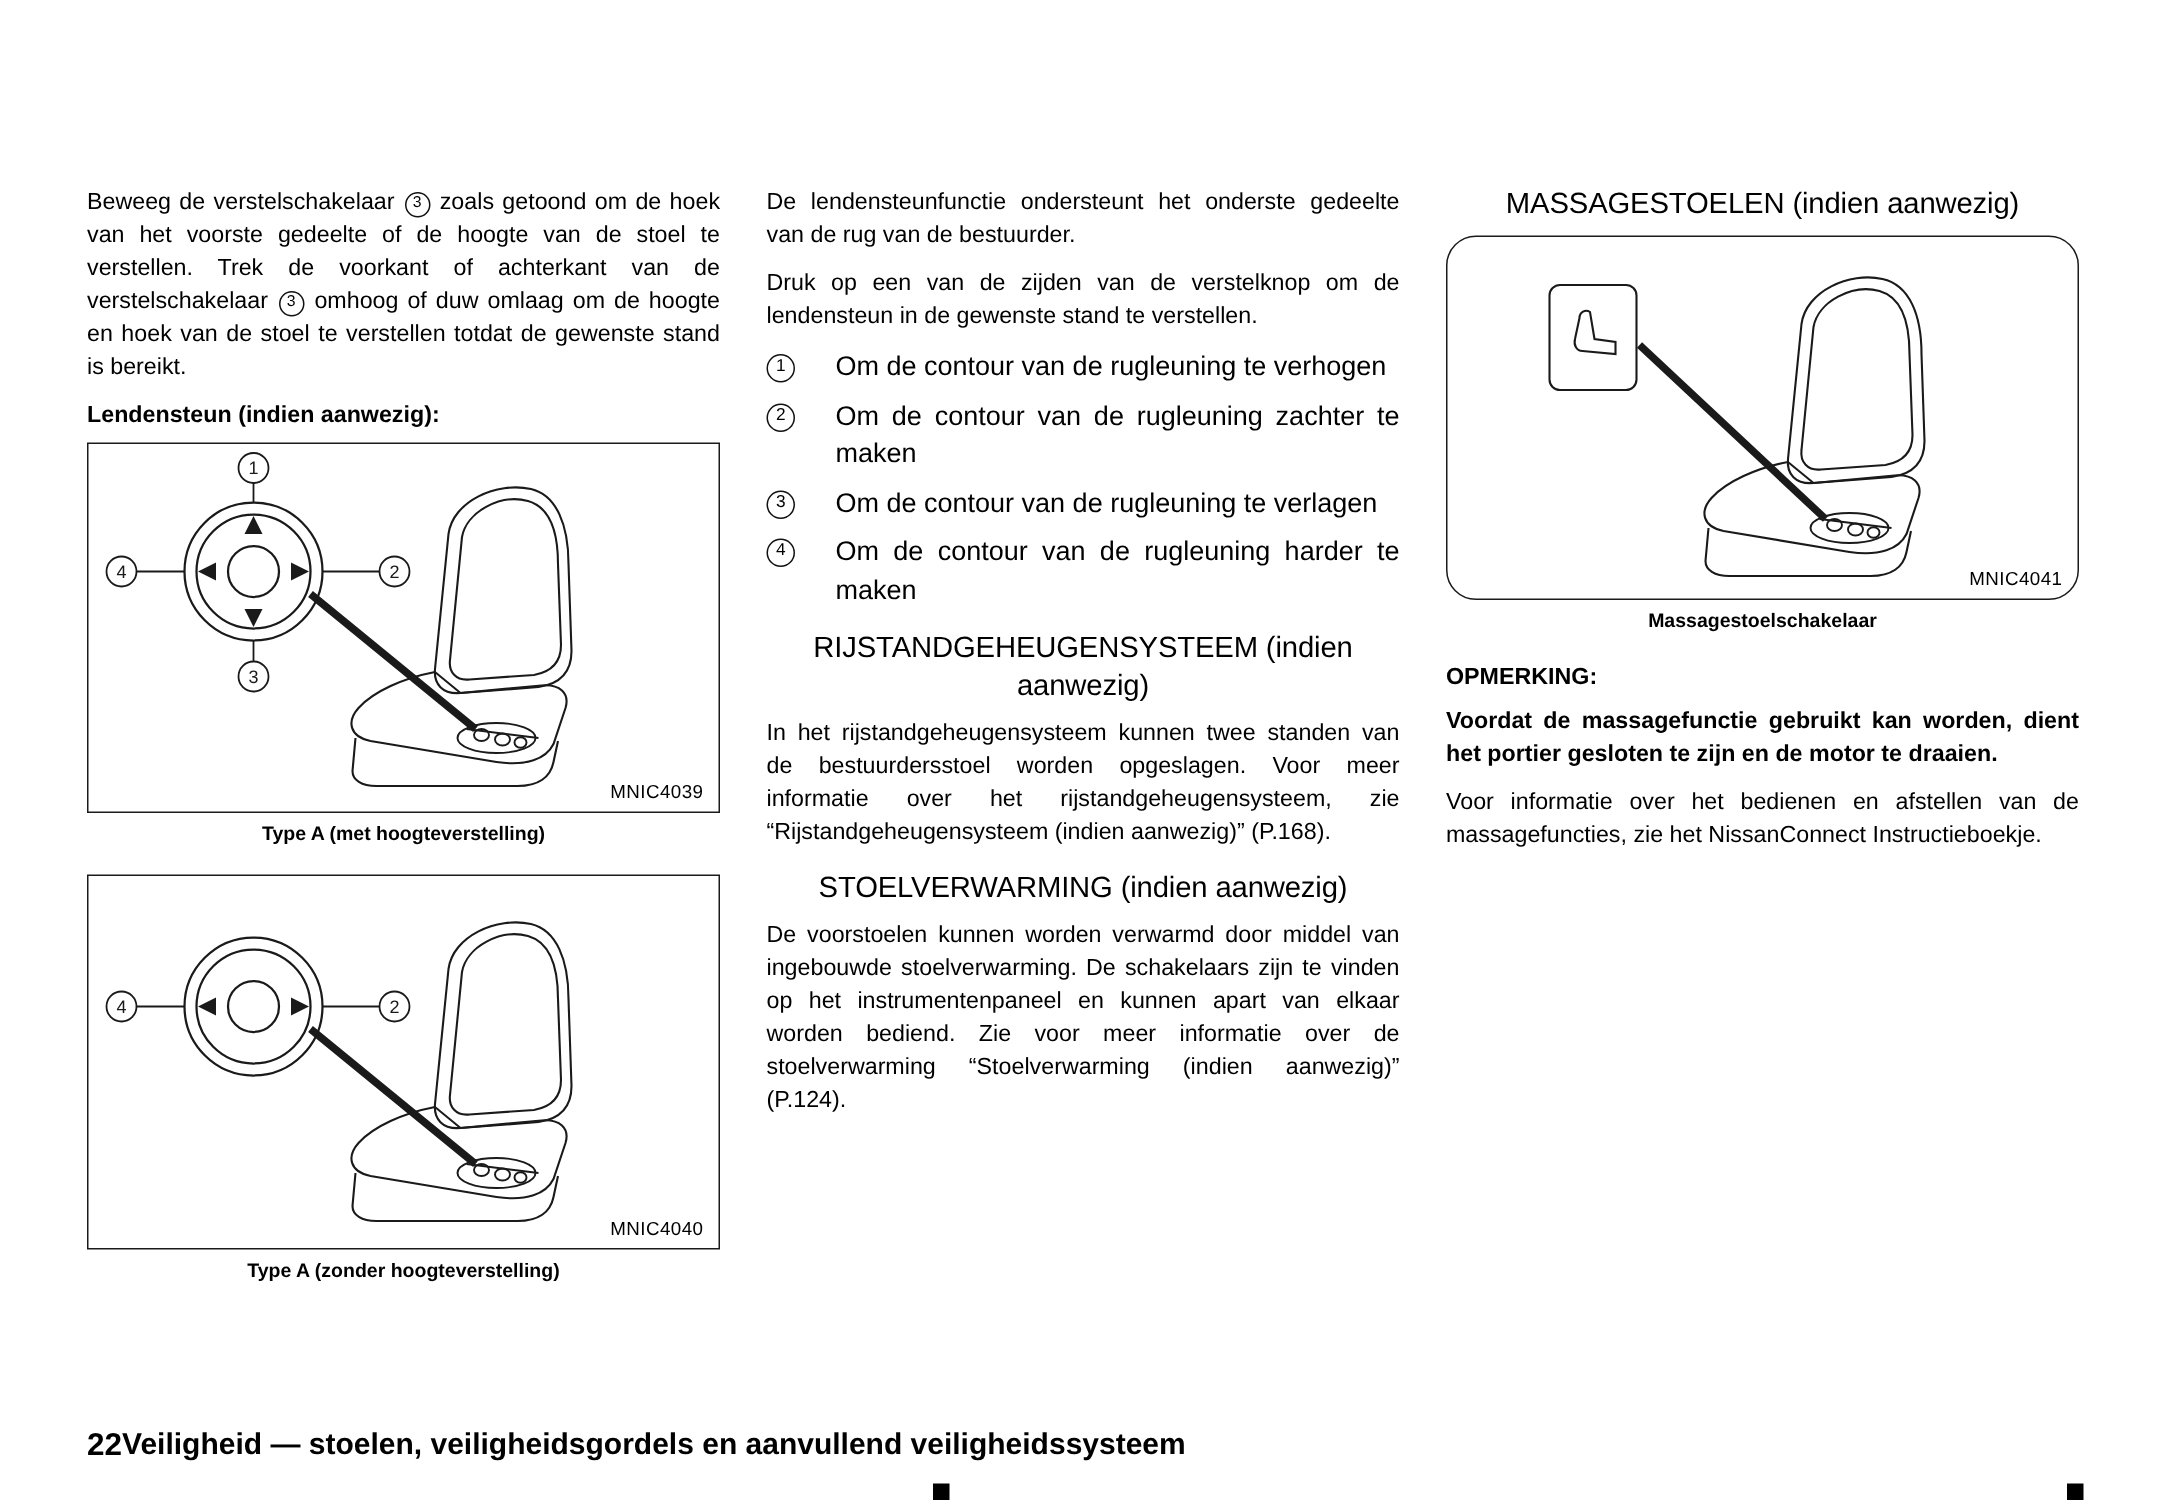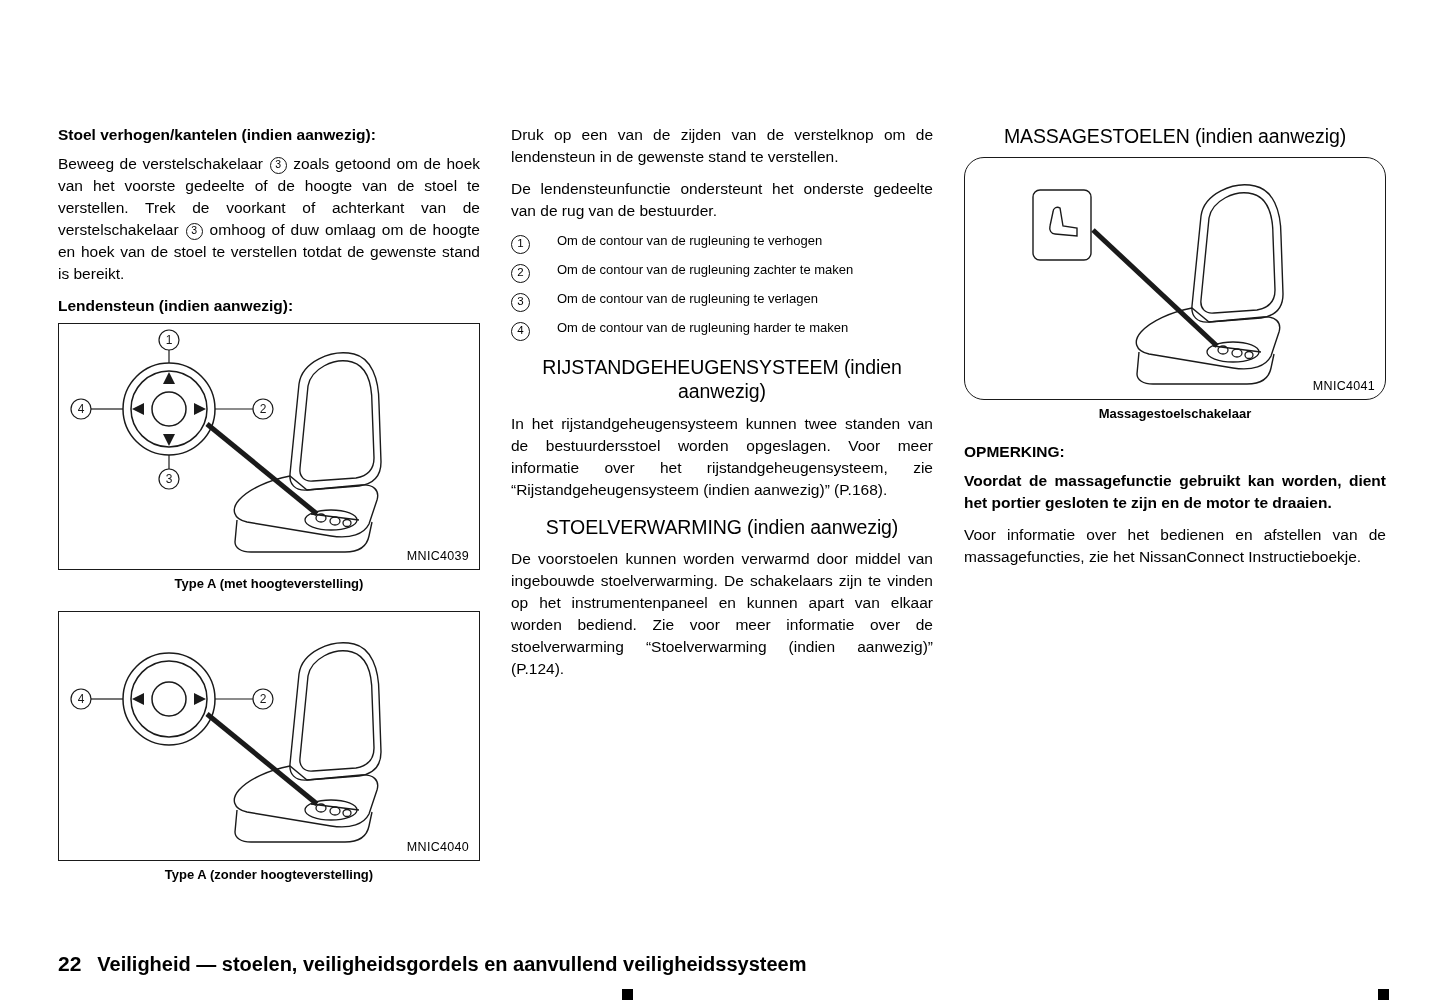--- a/index.html
+++ b/index.html
@@ -101,21 +101,21 @@
     width: 17px;
     height: 17px;
     border: 1px solid #111;
     border-radius: 50%;
     text-align: center;
     line-height: 15px;
     font-size: 11.5px;
   }
   .numrow .txt {
     flex: 1;
-    font-size: 13px;
+    font-size: 18px;
     line-height: 1.42;
     text-align: justify;
   }
   .inline-circ {
     display: inline-block;
     width: 15px;
     height: 15px;
     border: 1px solid #111;
     border-radius: 50%;
     text-align: center;
@@ -124,22 +124,21 @@
     vertical-align: 1px;
     margin: 0 1px;
   }
 
   
   .footer {
     position: absolute;
     left: 58px;
     bottom: 28px;
     display: flex;
-    align-items: center;
-    gap: 16px;
+    align-items: flex-start;
   }
   .footer .pageno {
     font-size: 21px;
     font-weight: bold;
   }
   .footer .ftitle {
     font-size: 20px;
     font-weight: bold;
   }
   .crop-mark {
@@ -153,21 +152,20 @@
 </style>
 </head>
 <body>
 
 <div class="page">
 
   <div class="columns">
 
     <div class="col">
 
-      <h3 class="sub">Stoel verhogen/kantelen (indien aanwezig):</h3>
 
       <p><span>Beweeg de verstelschakelaar</span> <span class="inline-circ">3</span> <span>zoals getoond om de hoek van het voorste gedeelte of de hoogte van de stoel te verstellen. Trek de voorkant of achterkant van de verstelschakelaar</span> <span class="inline-circ">3</span> <span>omhoog of duw omlaag om de hoogte en hoek van de stoel te verstellen totdat de gewenste stand is bereikt.</span></p>
 
       <h3 class="sub">Lendensteun (indien aanwezig):</h3>
 
       <div class="figure" style="height:247px;">
         <svg viewBox="0 0 420 247" width="420" height="247">
 
           <g fill="none" stroke="#1a1a1a" stroke-width="1.4">
             <path d="M295 30 C312 34 320 54 320 80 L322 138 C322 152 314 160 300 162 L248 166 C236 167 230 160 231 150 L240 60 C243 38 272 25 295 30 Z"></path>
@@ -260,22 +258,22 @@
             <line x1="194" y1="87" x2="156" y2="87"></line>
             <line x1="32" y1="87" x2="64" y2="87"></line>
           </g>
         </svg>
         <div class="fig-code">MNIC4040</div>
       </div>
       <div class="fig-caption">Type A (zonder hoogteverstelling)</div>
     </div>
 
     <div class="col">
+      <p>De lendensteunfunctie ondersteunt het onderste gedeelte van de rug van de bestuurder.</p>
       <p>Druk op een van de zijden van de verstelknop om de lendensteun in de gewenste stand te verstellen.</p>
-      <p>De lendensteunfunctie ondersteunt het onderste gedeelte van de rug van de bestuurder.</p>
 
       <div class="numlist">
         <div class="numrow">
           <div class="marker"><span class="circnum">1</span></div>
           <div class="txt">Om de contour van de rugleuning te verhogen</div>
         </div>
         <div class="numrow">
           <div class="marker"><span class="circnum">2</span></div>
           <div class="txt">Om de contour van de rugleuning zachter te maken</div>
         </div>

